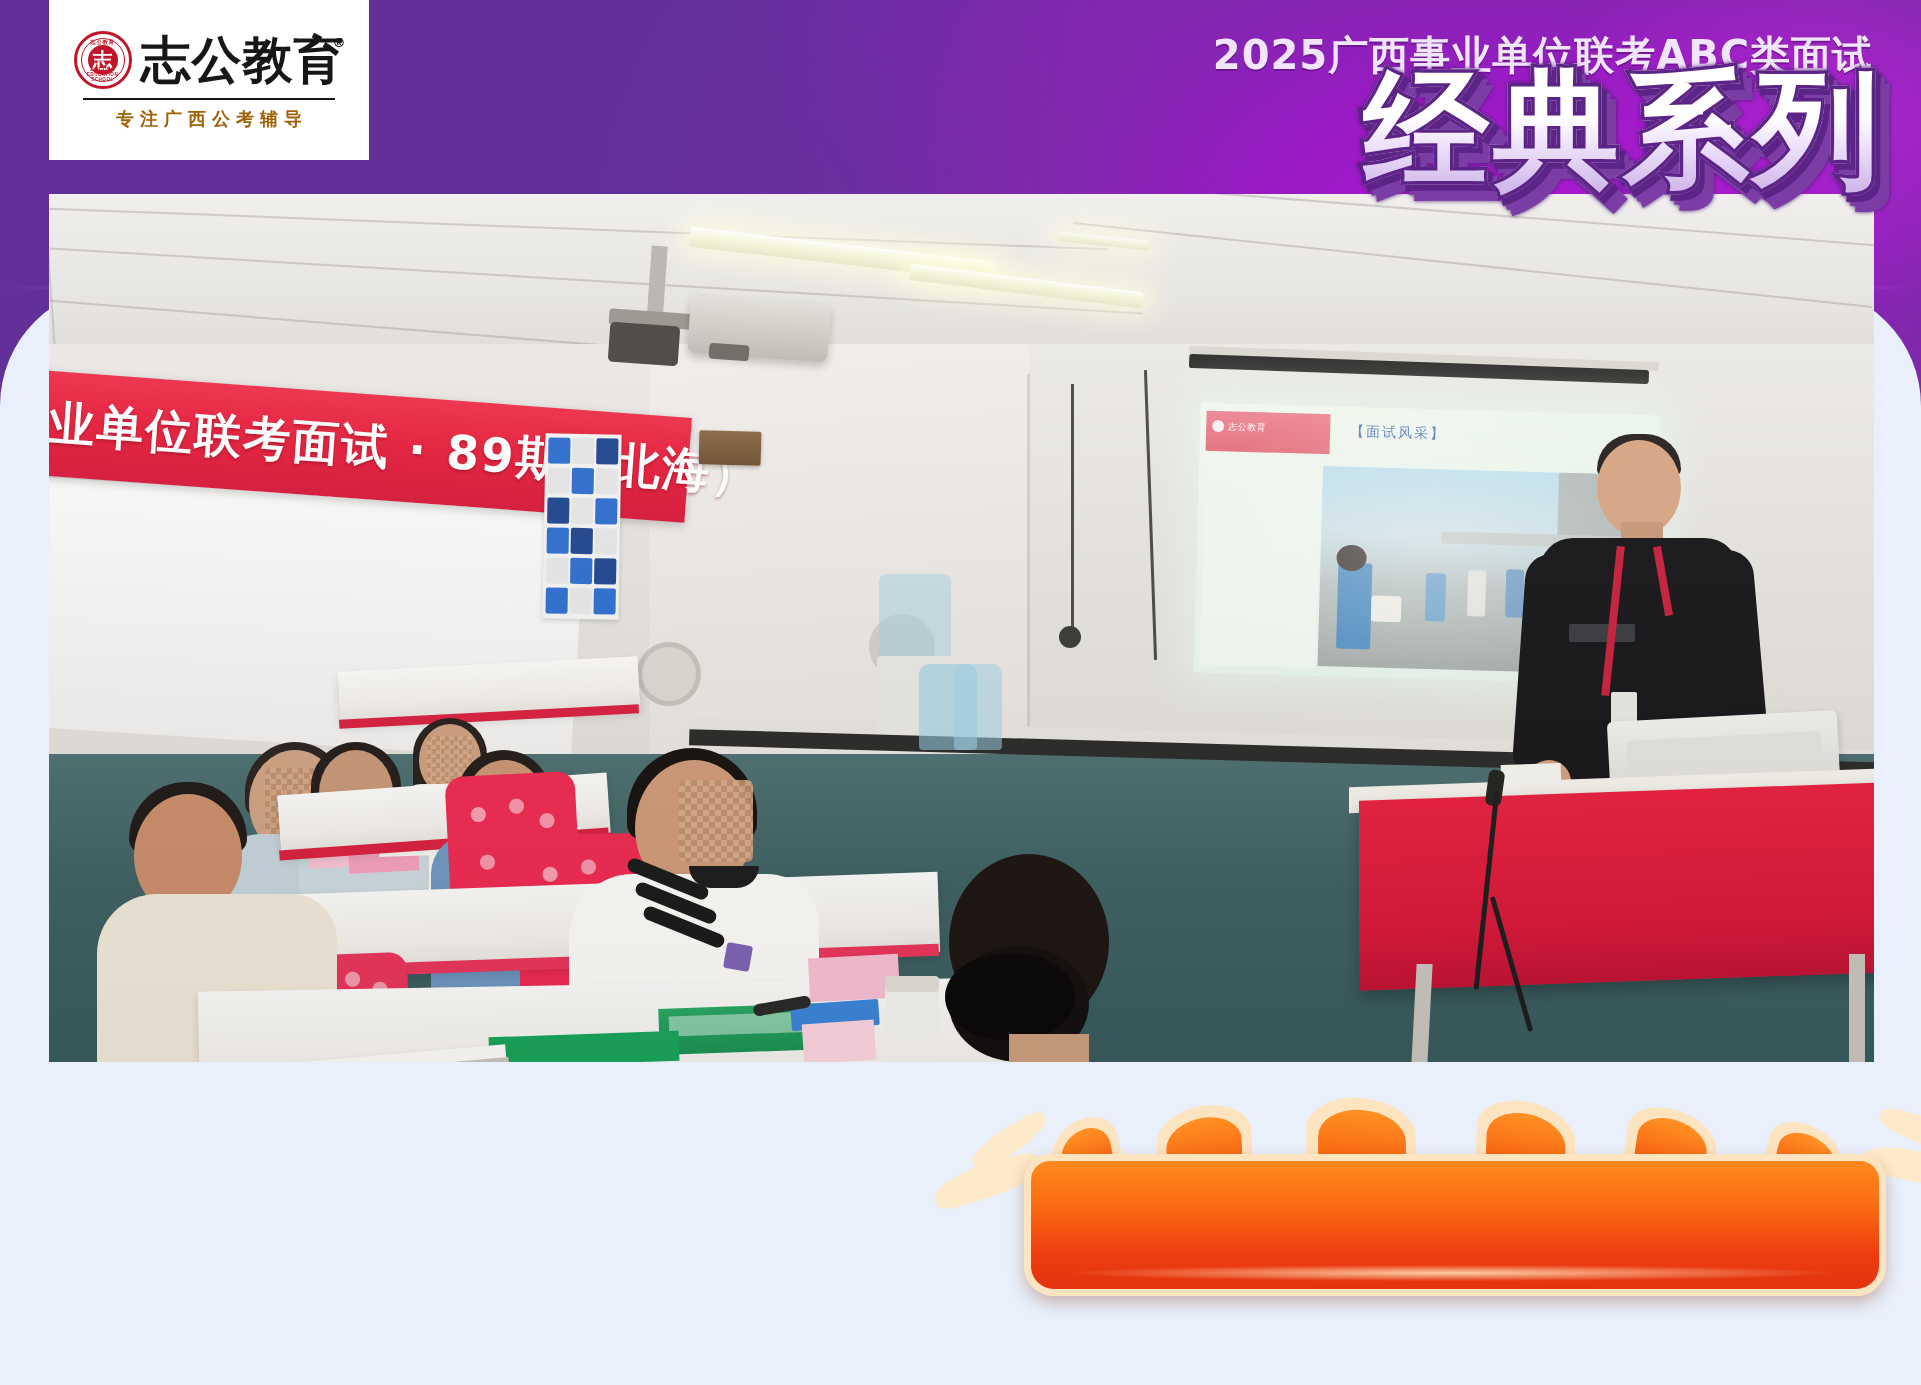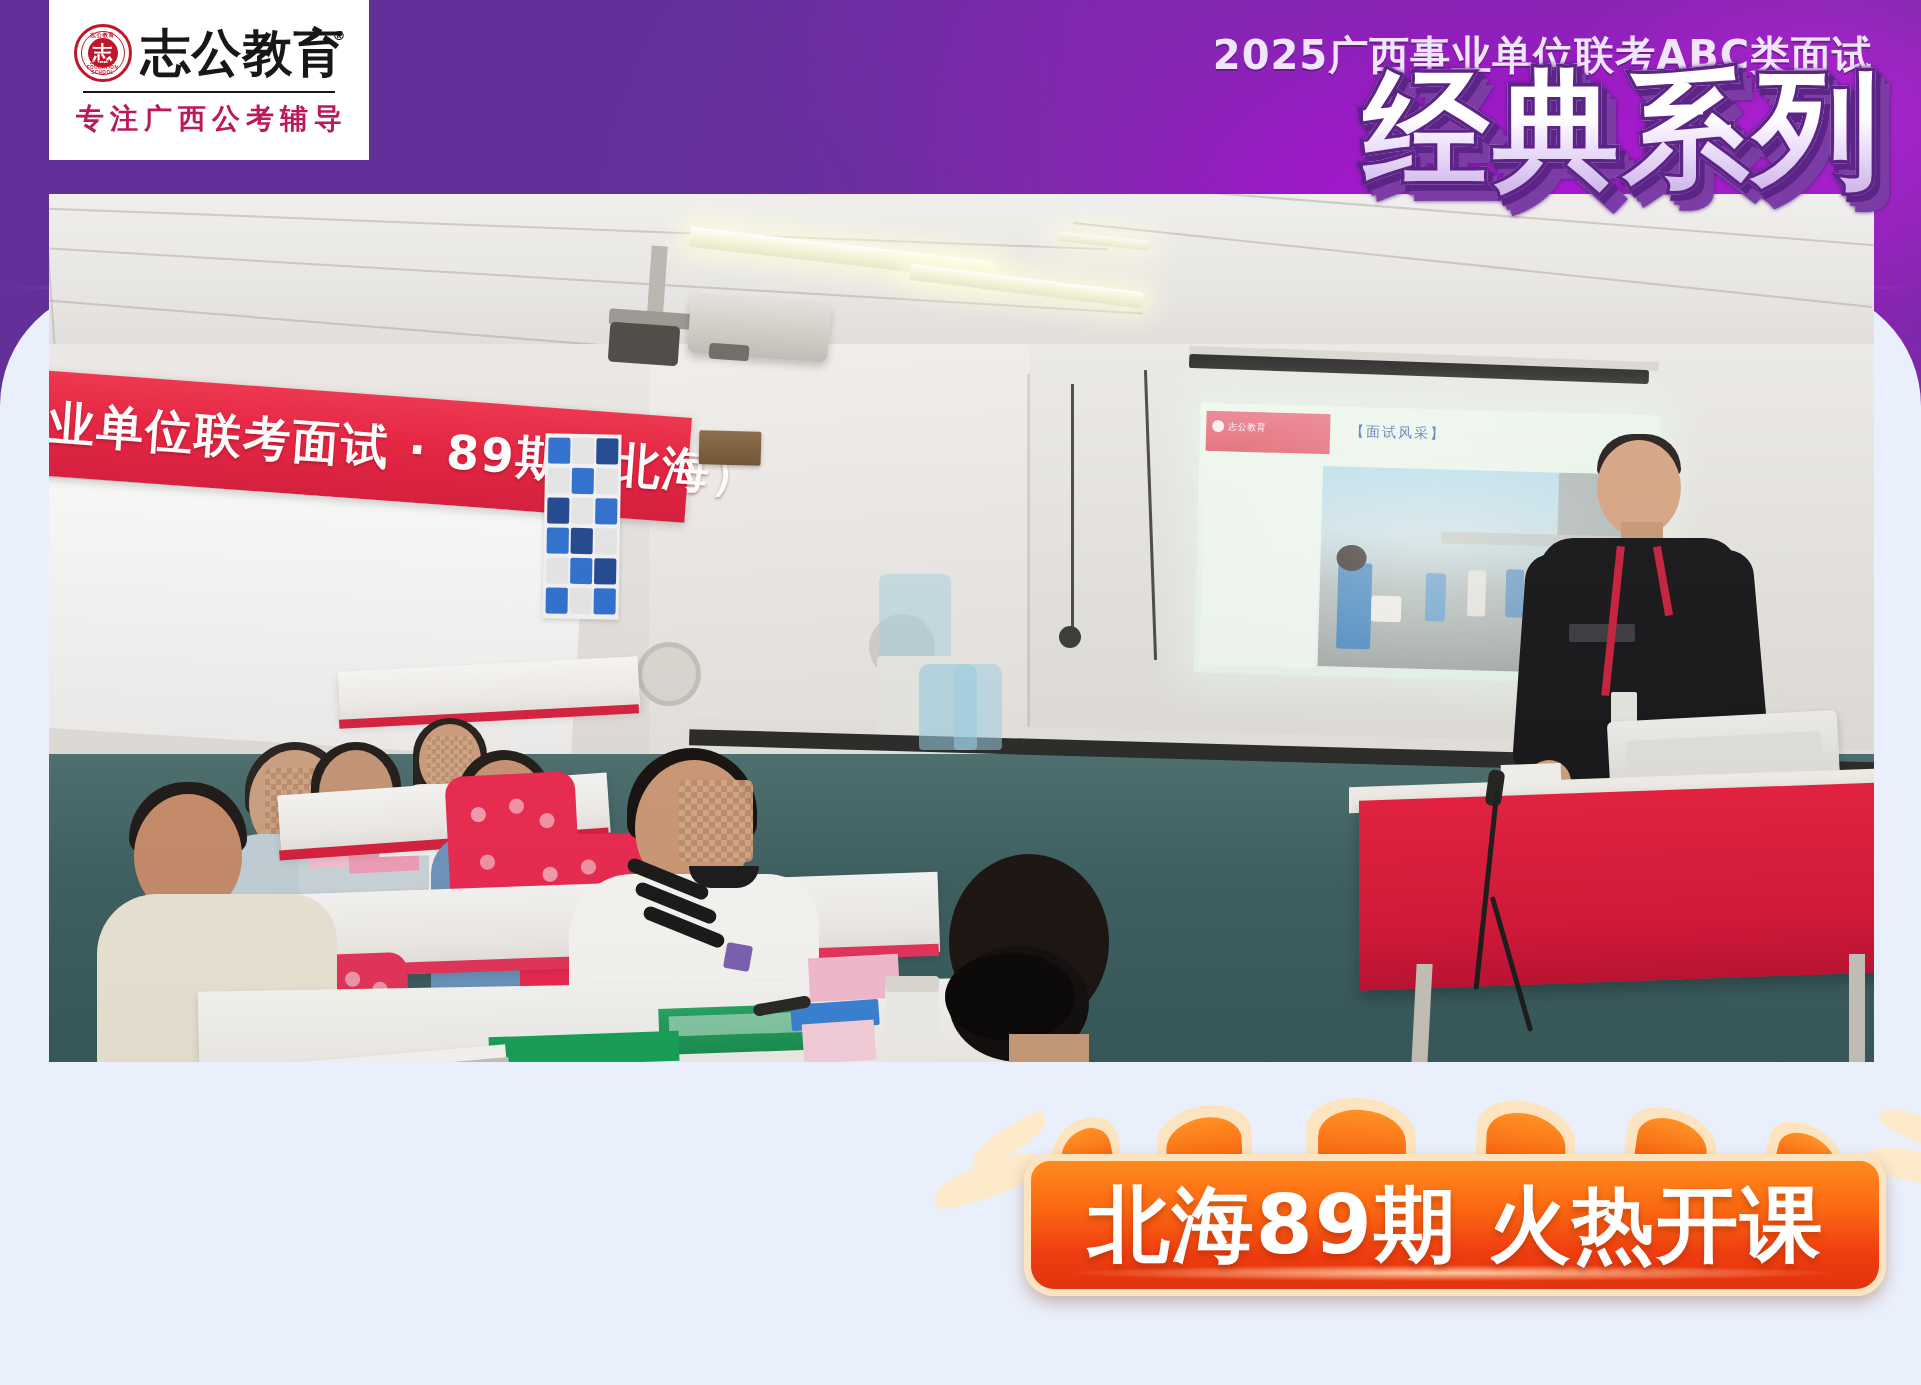--- a/index.html
+++ b/index.html
@@ -92,21 +92,21 @@
     position: relative;
   }
   .logo-reg {
     position: absolute; font-size: 13px; font-weight: bold;
     top: 1px; right: -2px;
   }
   .logo-rule {
     width: 252px; height: 2px; background: #17171a; margin: 9px 0 7px;
   }
   .logo-sub {
-    font-size: 28px; letter-spacing: 6px; color: #be185d;
+    font-size: 18px; letter-spacing: 6px; color: #a16207;
     font-weight: 600; font-family: "DejaVu Sans","Liberation Sans",sans-serif;
     text-indent: 6px;
   }
 
   
   .hdr-sub {
     position: absolute; right: 48px; top: 28px;
     font-size: 40px; font-weight: 900;
     color: #f1e5fb; letter-spacing: 1px; z-index: 25;
     font-family: "DejaVu Sans","Liberation Sans",sans-serif;
@@ -683,16 +683,15 @@
     <div class="tip-in ti4"></div>
     <div class="tip-in ti5"></div>
     <div class="tip-in ti6"></div>
     <div class="wisp w1"></div>
     <div class="wisp w2"></div>
     <div class="wisp w3"></div>
     <div class="wisp w4"></div>
     <div class="flame-body">
       <div class="flame-gloss"></div>
     </div>
-    <div class="flame-txt">北海89期 火热开课</div>
   </div>
 
 </div>
 
 </body></html>

